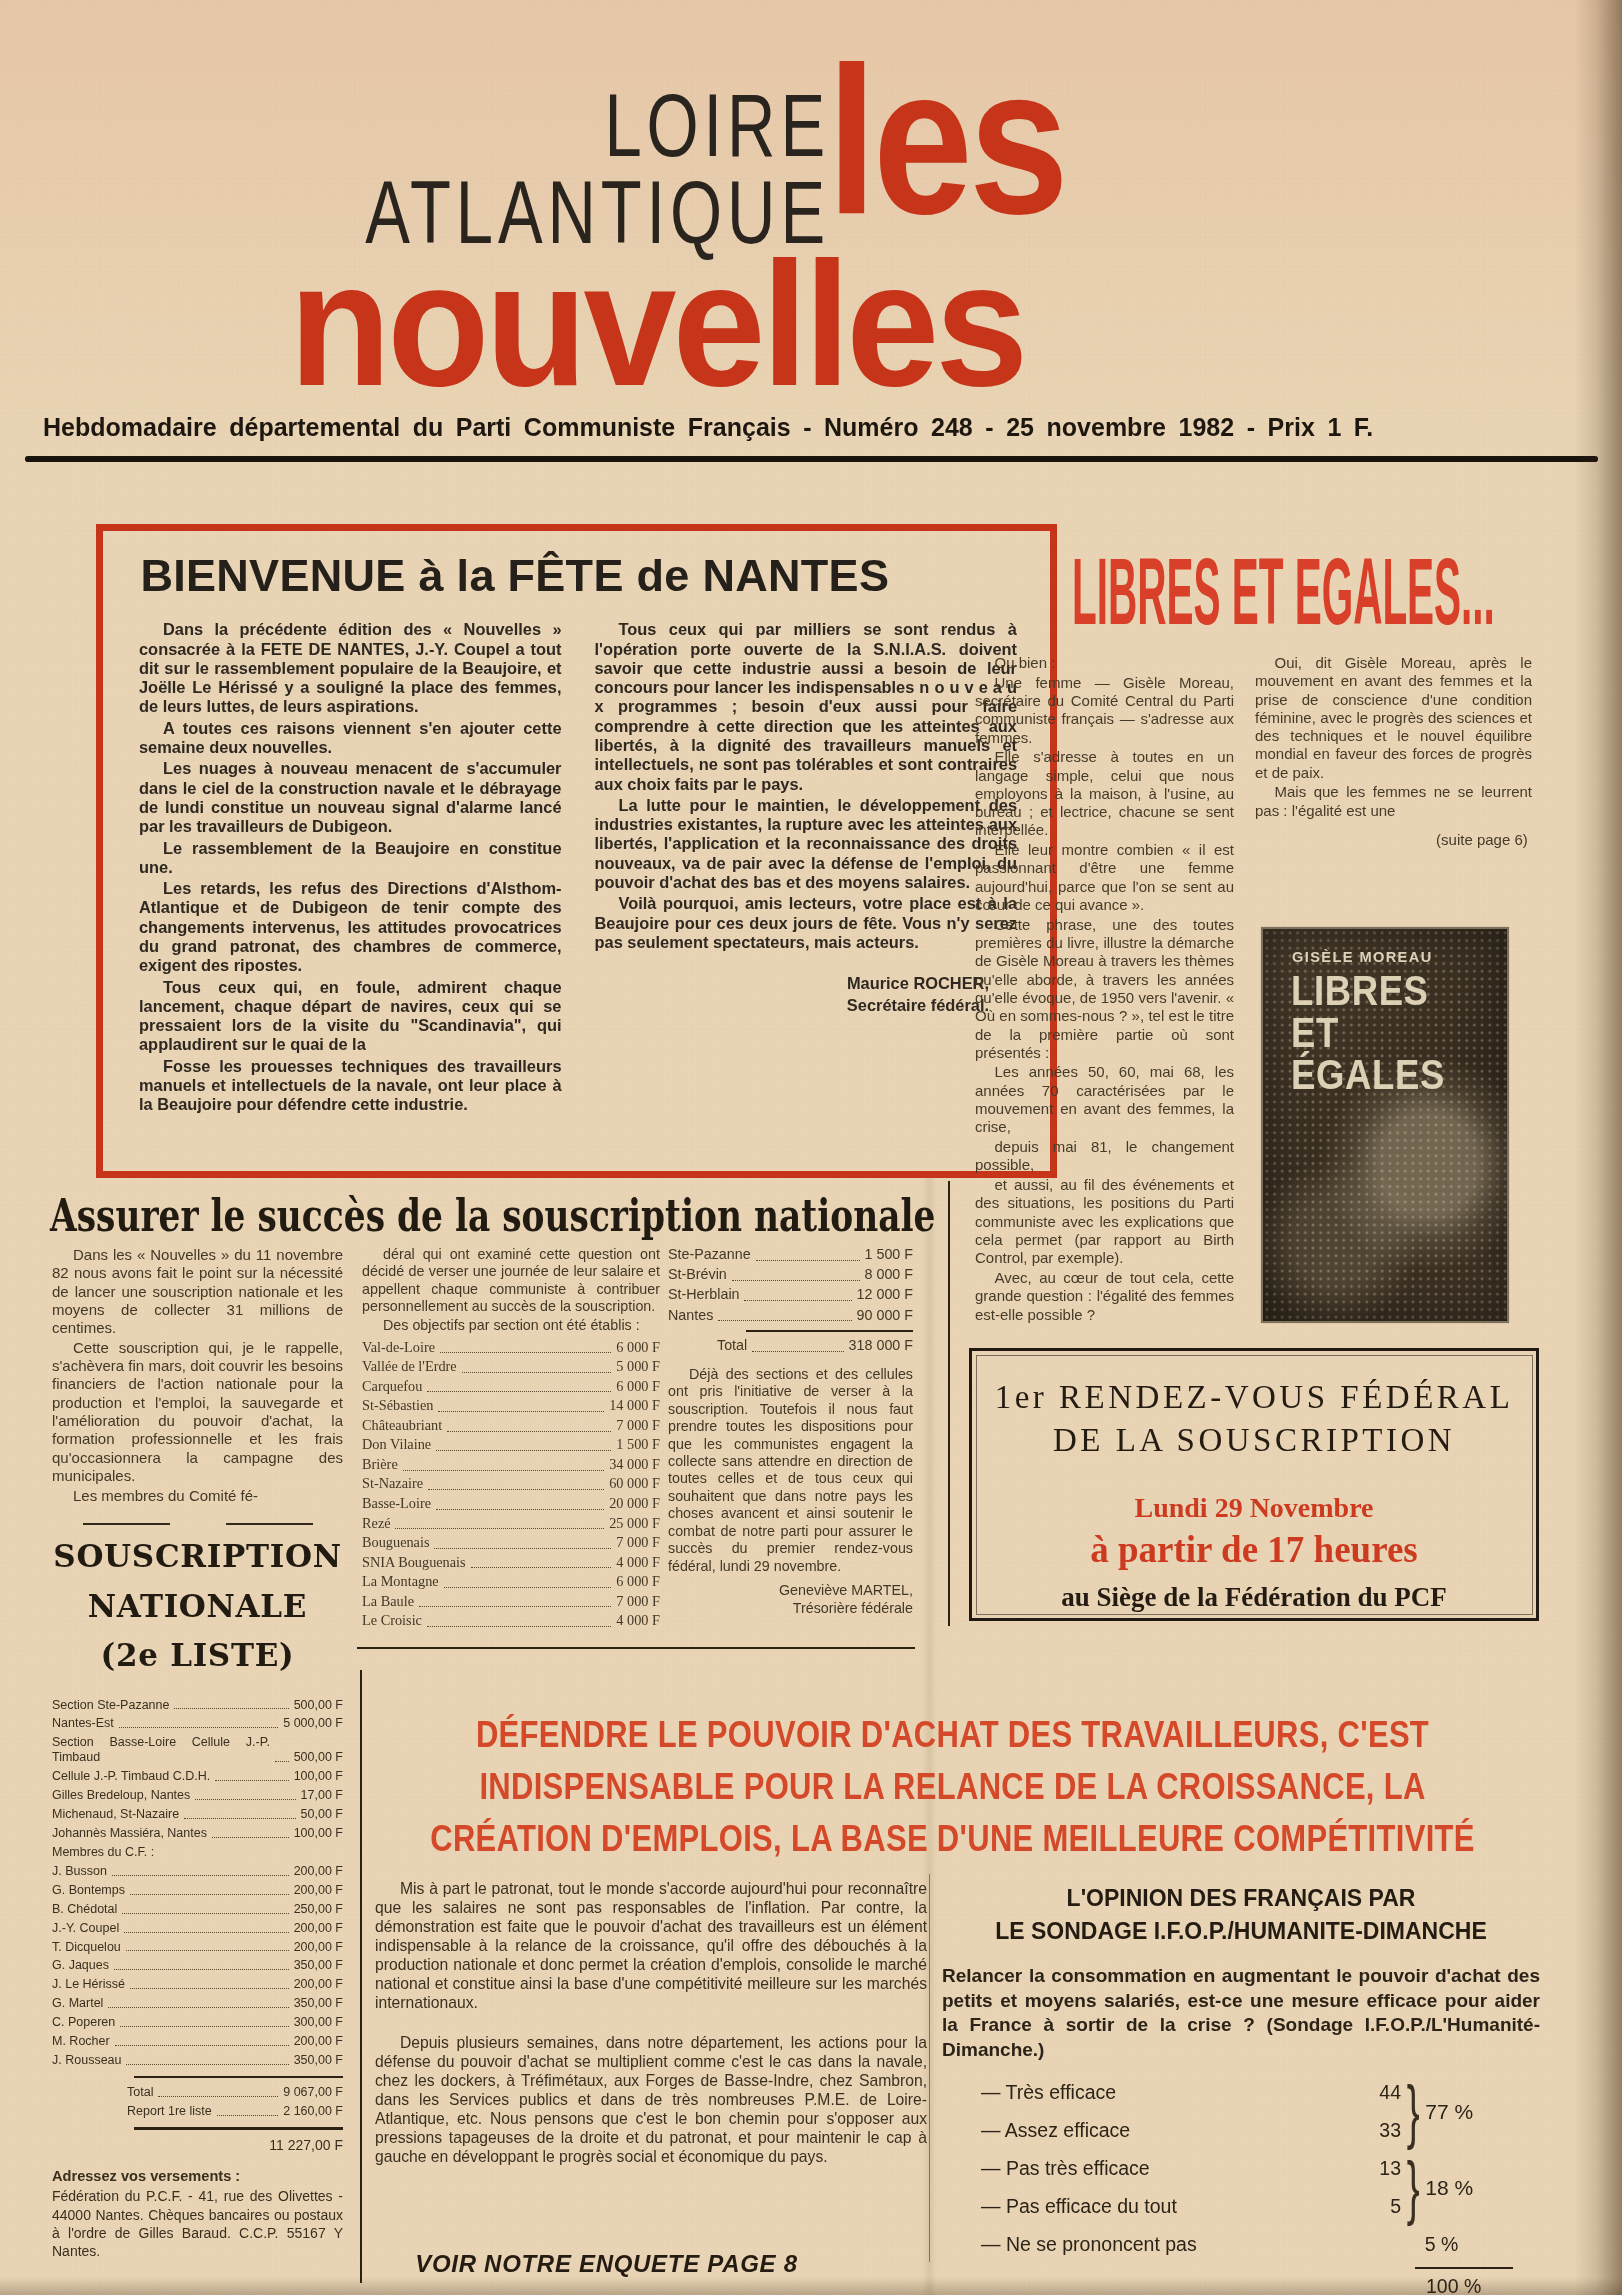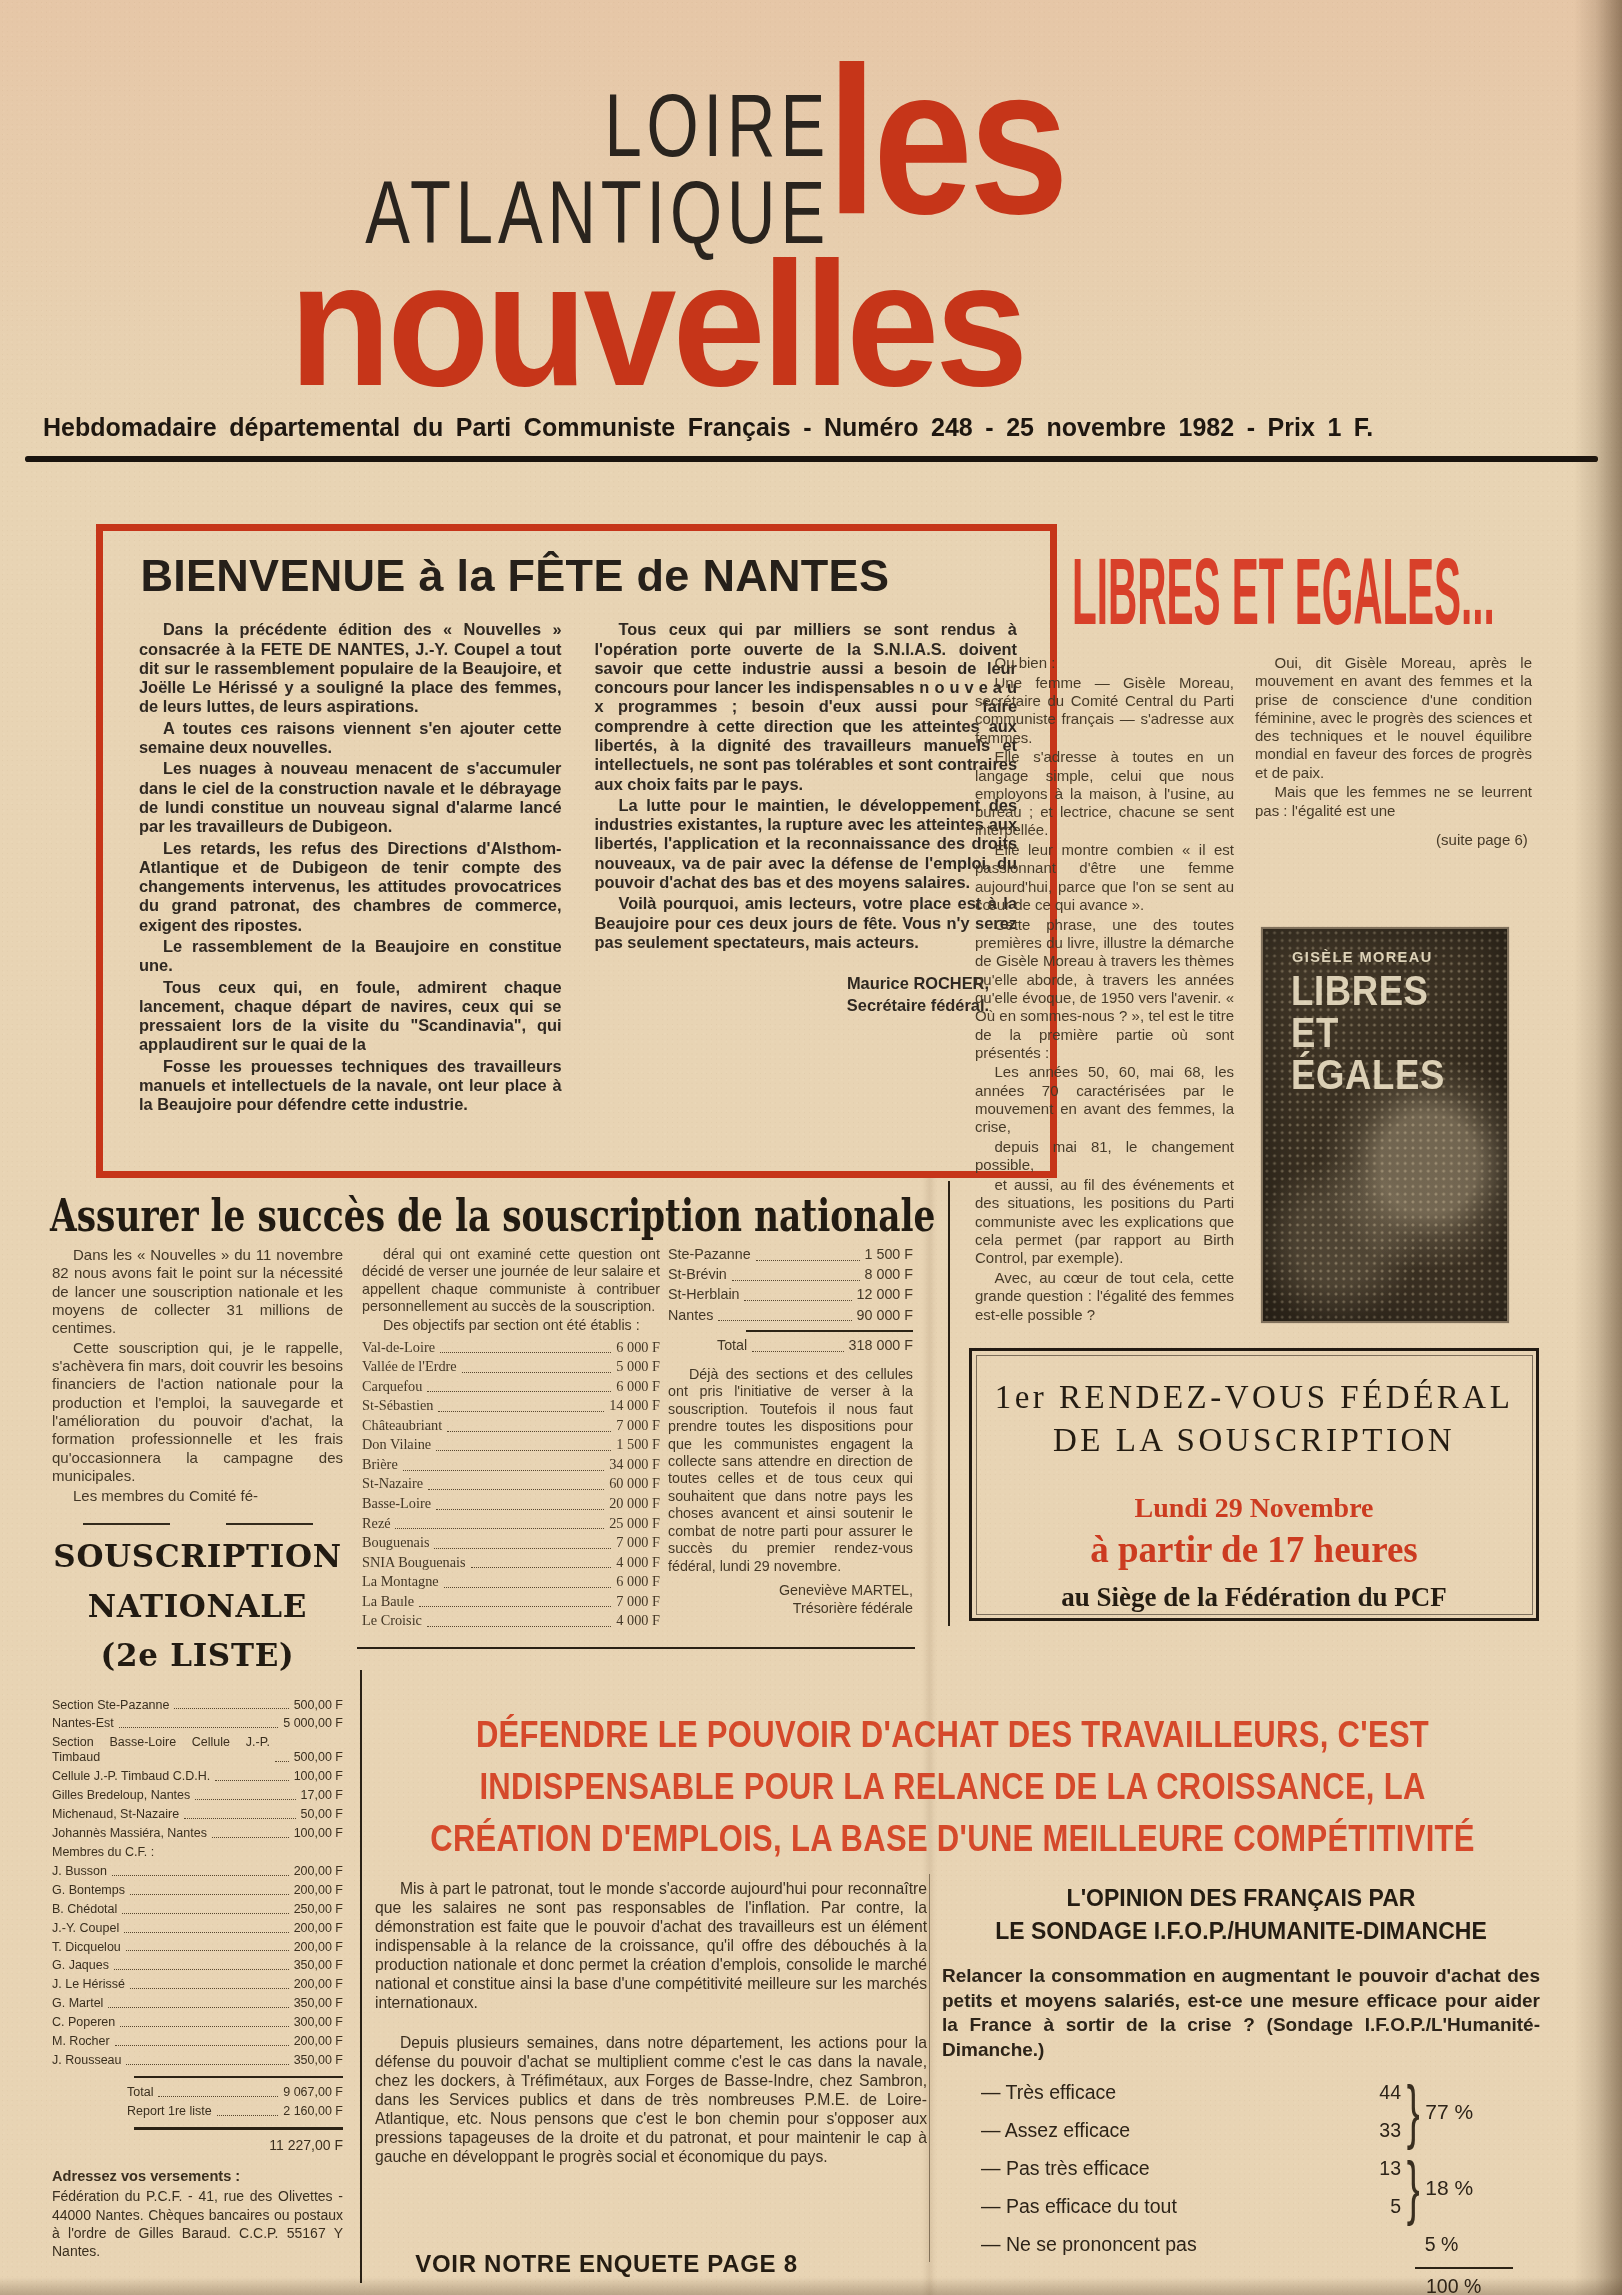--- a/index.html
+++ b/index.html
@@ -125,21 +125,21 @@
   .sv-num{grid-column:2;text-align:right;padding-right:7px;}
   .r1{grid-row:1;} .r2{grid-row:2;} .r3{grid-row:3;} .r4{grid-row:4;} .r5{grid-row:5;} .r6{grid-row:6;}
   .sv-group{grid-column:3;display:flex;align-items:center;gap:7px;}
   .g1{grid-row:1 / span 2;}
   .g2{grid-row:3 / span 2;}
   .brace{font-size:31px;font-weight:400;transform:scale(1.25,2.3);display:inline-block;color:#3a2f20;}
   .gpct{font-size:21px;}
   .sv-nsp-val{grid-column:3;grid-row:5;padding-left:16.7px;}
   .sv-total{grid-column:3;grid-row:6;width:98px;margin-left:7px;border-top:2.1px solid #2c2315;padding:5.6px 0 0 11px;align-self:center;}
 
-  .footer-note{left:258px;top:2250px;width:697px;text-align:center;font-size:24px;font-weight:bold;letter-spacing:0.7px;color:#241c12;}
+  .footer-note{left:258px;top:2250px;width:697px;text-align:center;font-size:24px;font-weight:bold;letter-spacing:0.7px;color:#241c12;font-style:italic;}
 </style>
 </head>
 <body>
 
 <div class="abs tint-top"></div>
 <div class="abs fold"></div>
 
 <header>
   <div class="abs mast-region">
     <div>LOIRE</div>
@@ -152,22 +152,22 @@
 </header>
 
 <section class="abs bienvenue">
   <h1>BIENVENUE à la FÊTE de NANTES</h1>
   <div class="bv-cols">
     <div>
 
     <p class="bv-p">Dans la précédente édition des « Nouvelles » consacrée à la FETE DE NANTES, J.-Y. Coupel a tout dit sur le rassemblement populaire de la Beaujoire, et Joëlle Le Hérissé y a souligné la place des femmes, de leurs luttes, de leurs aspirations.</p>
         <p class="bv-p">A toutes ces raisons viennent s'en ajouter cette semaine deux nouvelles.</p>
         <p class="bv-p">Les nuages à nouveau menacent de s'accumuler dans le ciel de la construction navale et le débrayage de lundi constitue un nouveau signal d'alarme lancé par les travailleurs de Dubigeon.</p>
+        <p class="bv-p">Le rassemblement de la Beaujoire en constitue une.</p>
         <p class="bv-p">Les retards, les refus des Directions d'Alsthom-Atlantique et de Dubigeon de tenir compte des changements intervenus, les attitudes provocatrices du grand patronat, des chambres de commerce, exigent des ripostes.</p>
-        <p class="bv-p">Le rassemblement de la Beaujoire en constitue une.</p>
         <p class="bv-p">Tous ceux qui, en foule, admirent chaque lancement, chaque départ de navires, ceux qui se pressaient lors de la visite du "Scandinavia", qui applaudirent sur le quai de la</p>
         <p class="bv-p">Fosse les prouesses techniques des travailleurs manuels et intellectuels de la navale, ont leur place à la Beaujoire pour défendre cette industrie.</p>
         <p class="bv-p">Tous ceux qui par milliers se sont rendus à l'opération porte ouverte de la S.N.I.A.S. doivent savoir que cette industrie aussi a besoin de leur concours pour lancer les indispensables n o u v e a u x programmes ; besoin d'eux aussi pour faire comprendre à cette direction que les atteintes aux libertés, à la dignité des travailleurs manuels et intellectuels, ne sont pas tolérables et sont contraires aux choix faits par le pays.</p>
         <p class="bv-p">La lutte pour le maintien, le développement des industries existantes, la rupture avec les atteintes aux libertés, l'application et la reconnaissance des droits nouveaux, va de pair avec la défense de l'emploi, du pouvoir d'achat des bas et des moyens salaires.</p>
         <p class="bv-p">Voilà pourquoi, amis lecteurs, votre place est à la Beaujoire pour ces deux jours de fête. Vous n'y serez pas seulement spectateurs, mais acteurs.</p>
       </div>
     <p class="bv-sign">
       <span>Maurice ROCHER,</span><br>
       <span>Secrétaire fédéral.</span>
     </p>

